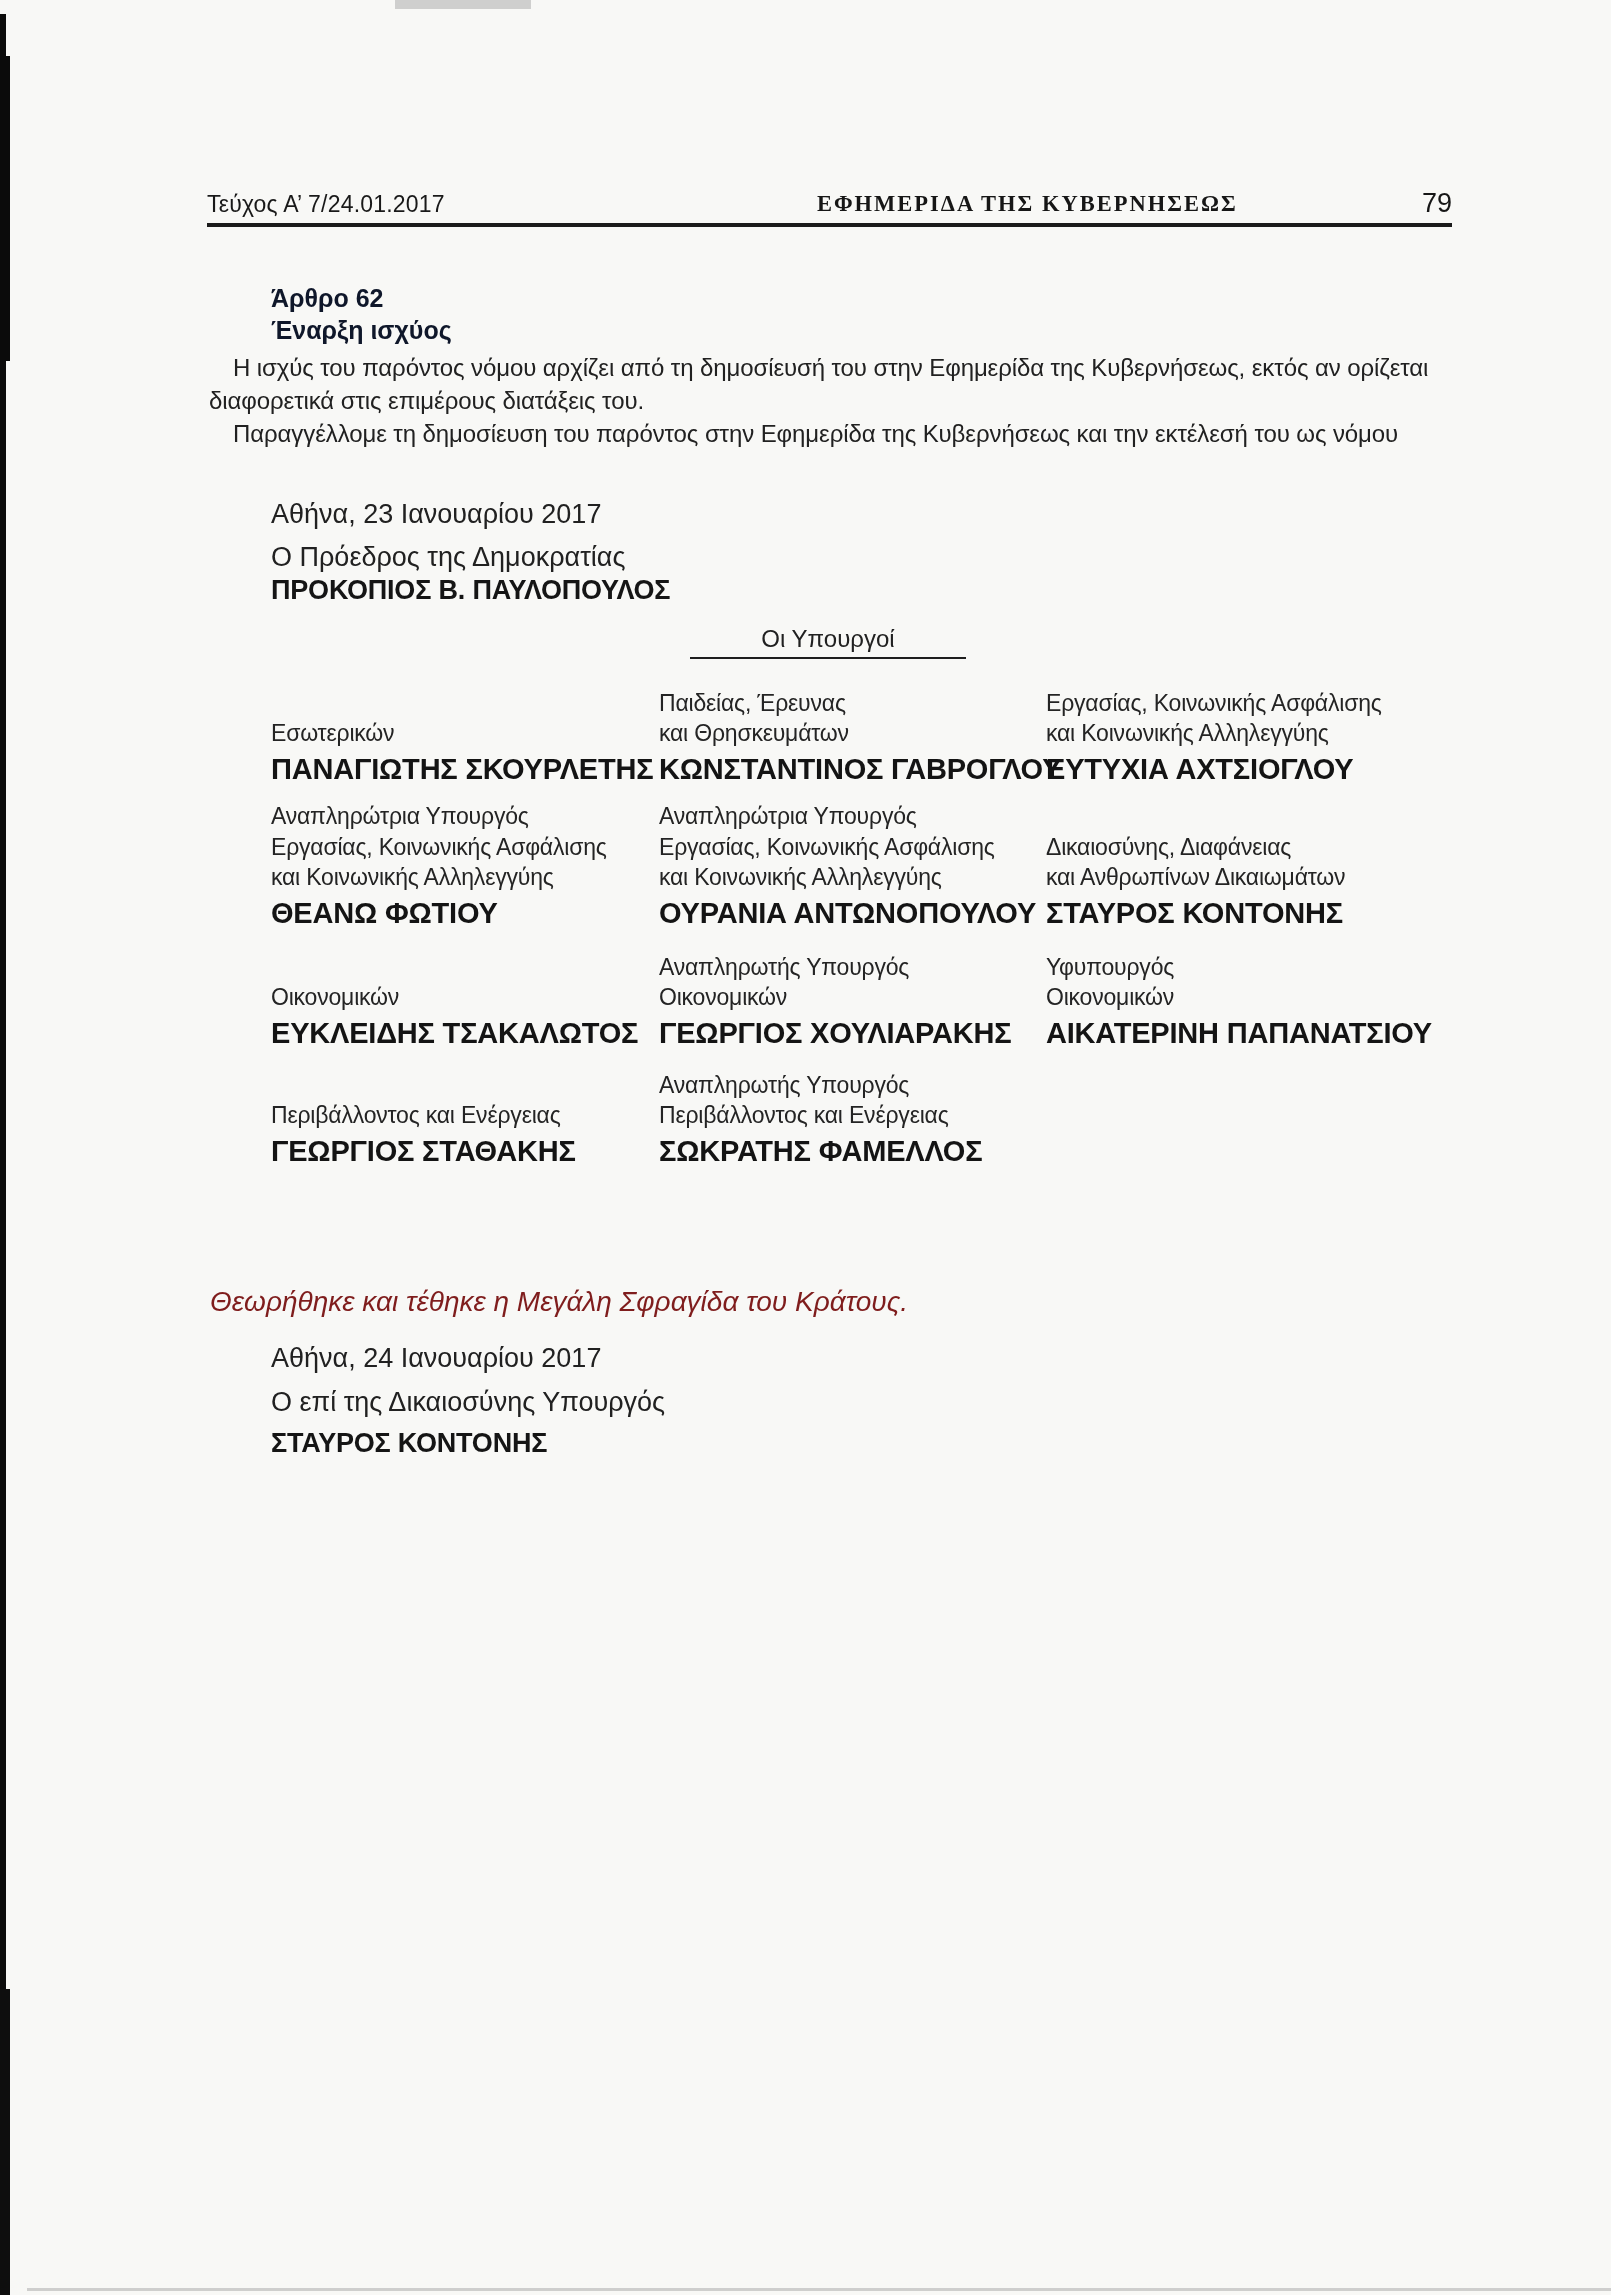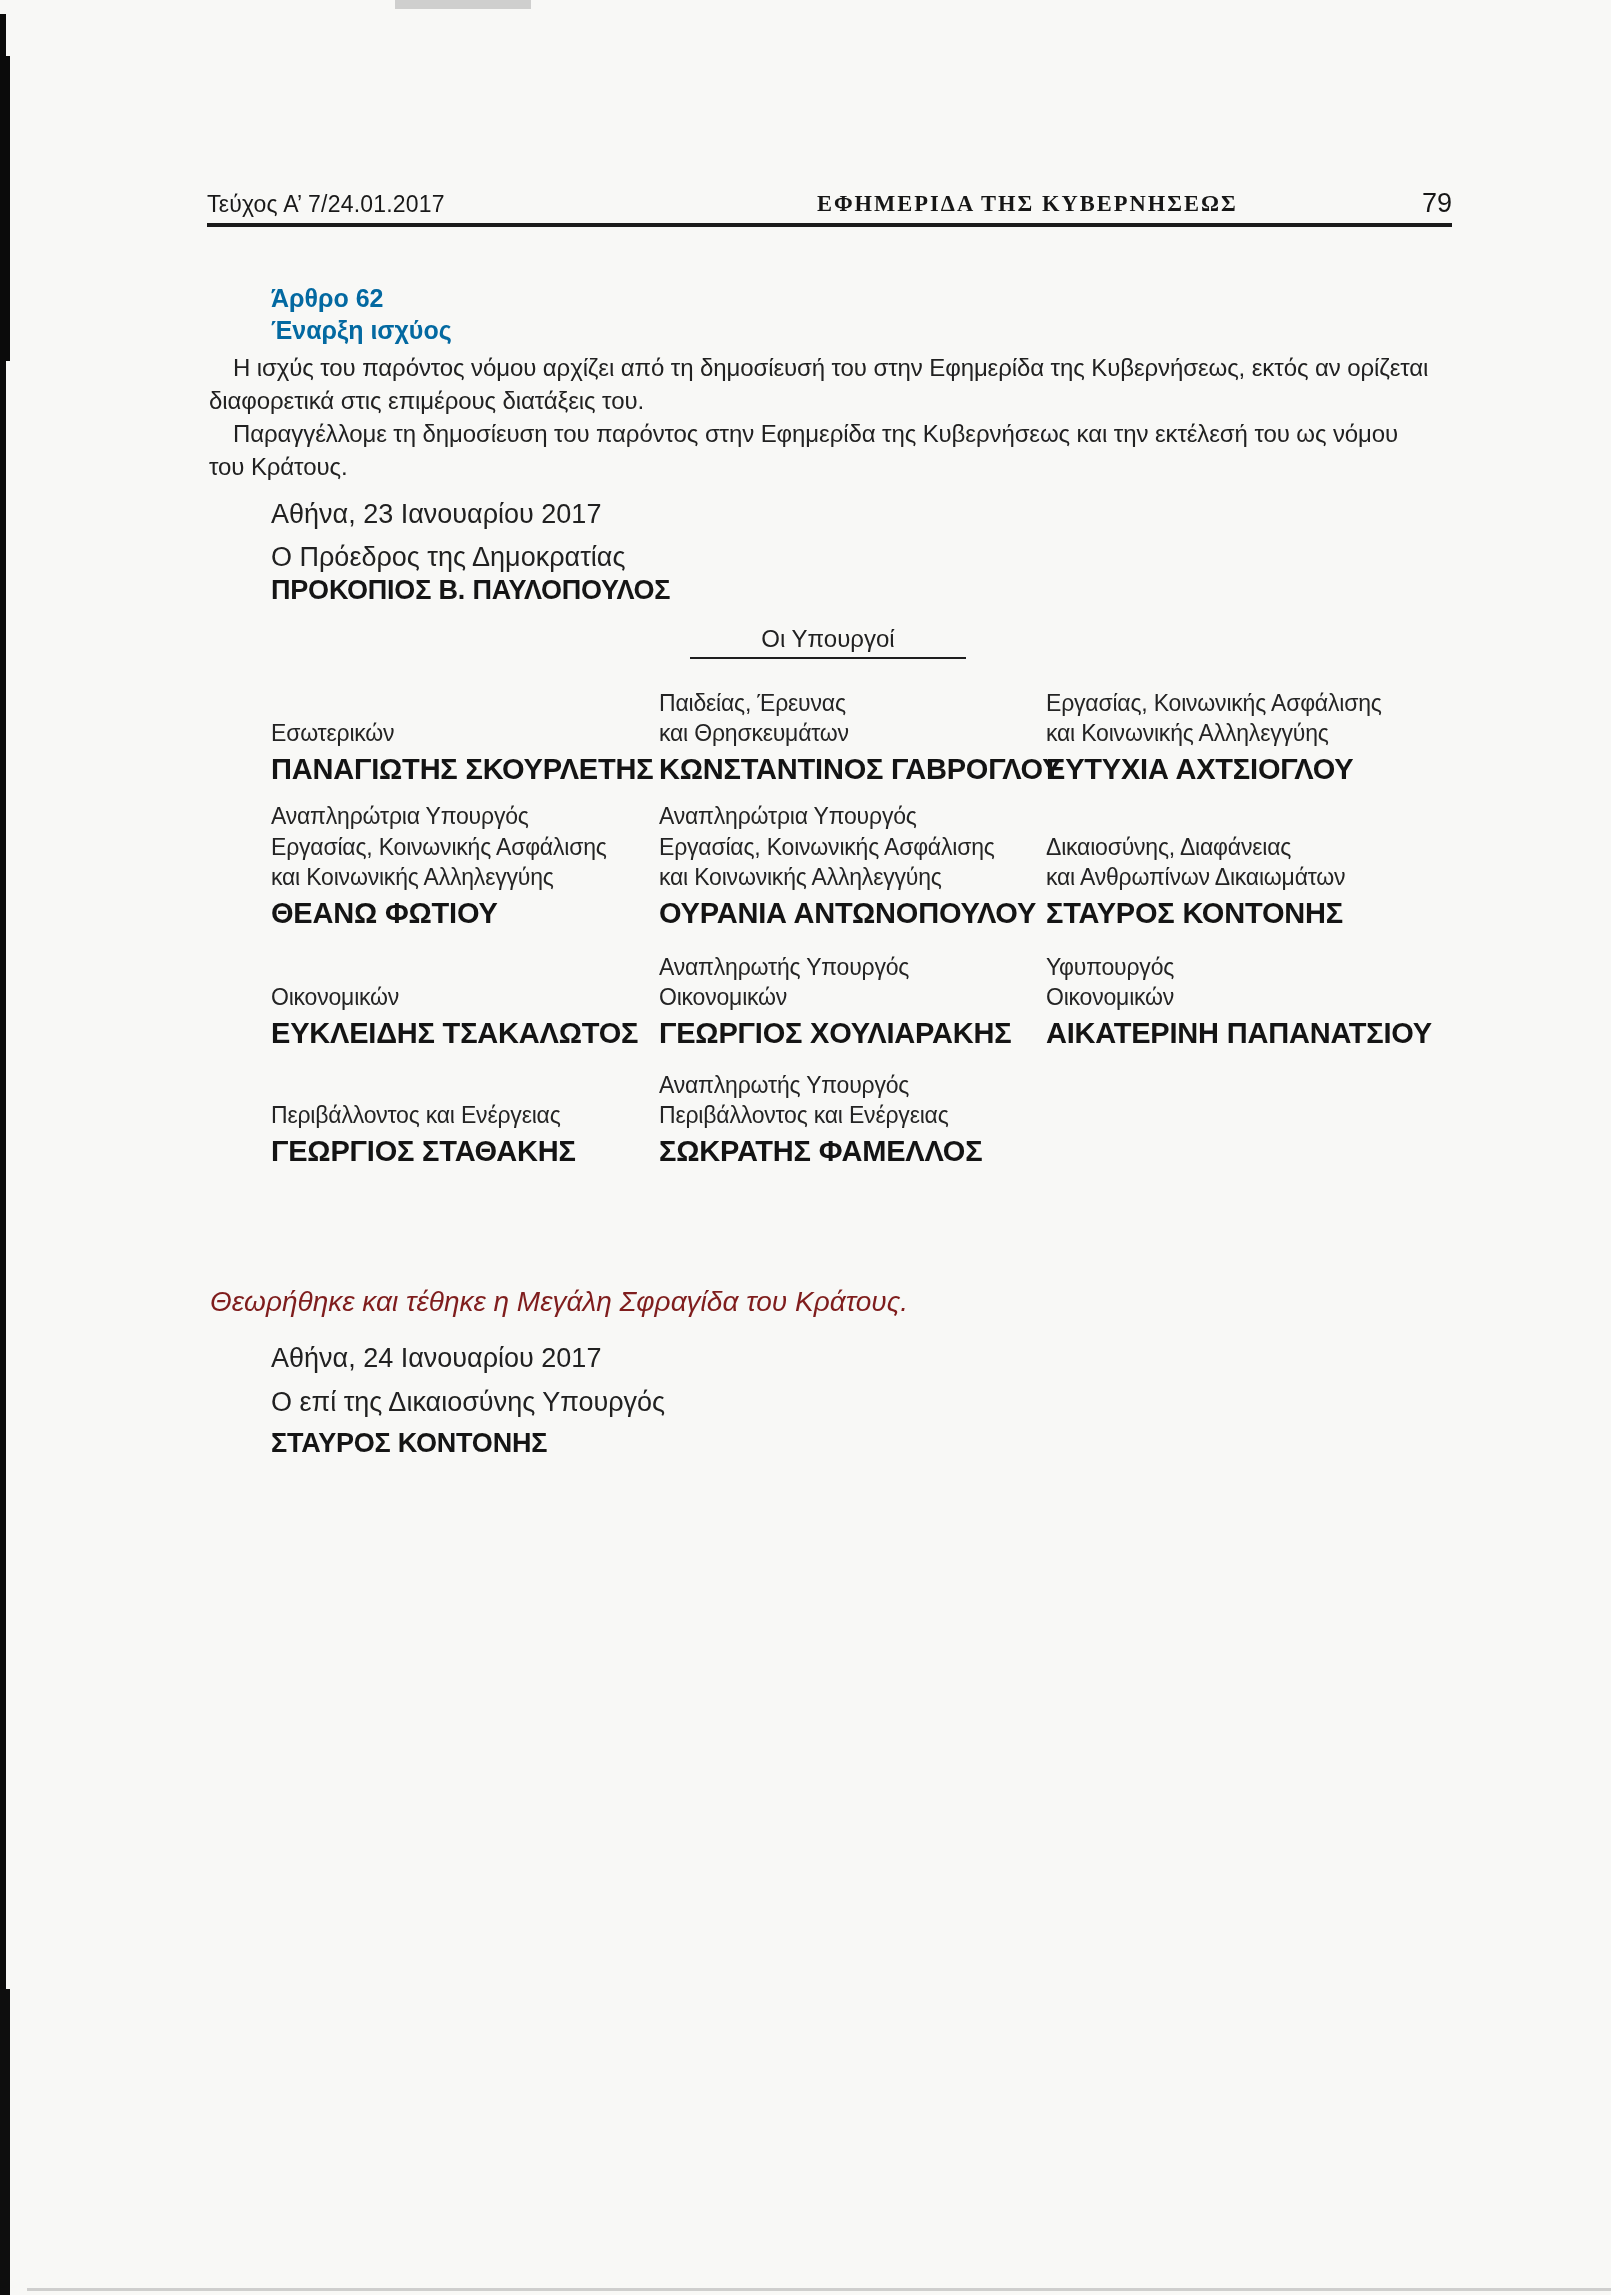--- a/index.html
+++ b/index.html
@@ -53,21 +53,21 @@
   }
   .pageno{font-size:27px;color:#161616;}
   .head-rule{
     position:absolute;left:207px;top:223px;width:1245px;height:4px;
     background:#1b1b1b;
   }
 
   
   .article-head{
     position:absolute;left:271px;top:282px;
-    font-weight:700;font-size:25px;line-height:32px;color:#0369a1;
+    font-weight:700;font-size:25px;line-height:32px;color:#0f172a;
   }
 
   
   .body-block{
     position:absolute;left:209px;top:351px;width:1251px;
     font-size:24px;line-height:33px;color:#212121;letter-spacing:-0.1px;
   }
   .body-line.indent{padding-left:24px;}
 
   .sig-date,.sig-title{position:absolute;left:271px;font-size:27px;line-height:30.5px;color:#212121;}
@@ -123,21 +123,20 @@
 
   <div class="article-head">
     <div>Άρθρο 62</div>
     <div>Έναρξη ισχύος</div>
   </div>
 
   <div class="body-block">
       <div class="body-line indent">Η ισχύς του παρόντος νόμου αρχίζει από τη δημοσίευσή του στην Εφημερίδα της Κυβερνήσεως, εκτός αν ορίζεται</div>
       <div class="body-line">διαφορετικά στις επιμέρους διατάξεις του.</div>
       <div class="body-line indent">Παραγγέλλομε τη δημοσίευση του παρόντος στην Εφημερίδα της Κυβερνήσεως και την εκτέλεσή του ως νόμου</div>
-      <div class="body-line">του Κράτους.</div>
     </div>
 
   <div class="sig-date" style="top:499px;">Αθήνα, 23 Ιανουαρίου 2017</div>
   <div class="sig-title" style="top:542px;">Ο Πρόεδρος της Δημοκρατίας</div>
   <div class="sig-name" style="top:574px;">ΠΡΟΚΟΠΙΟΣ Β. ΠΑΥΛΟΠΟΥΛΟΣ</div>
 
   <div class="ministers-heading">Οι Υπουργοί</div>
   <div class="ministers-grid">
       <div class="mrow mrow1">
         <div class="mcell">

